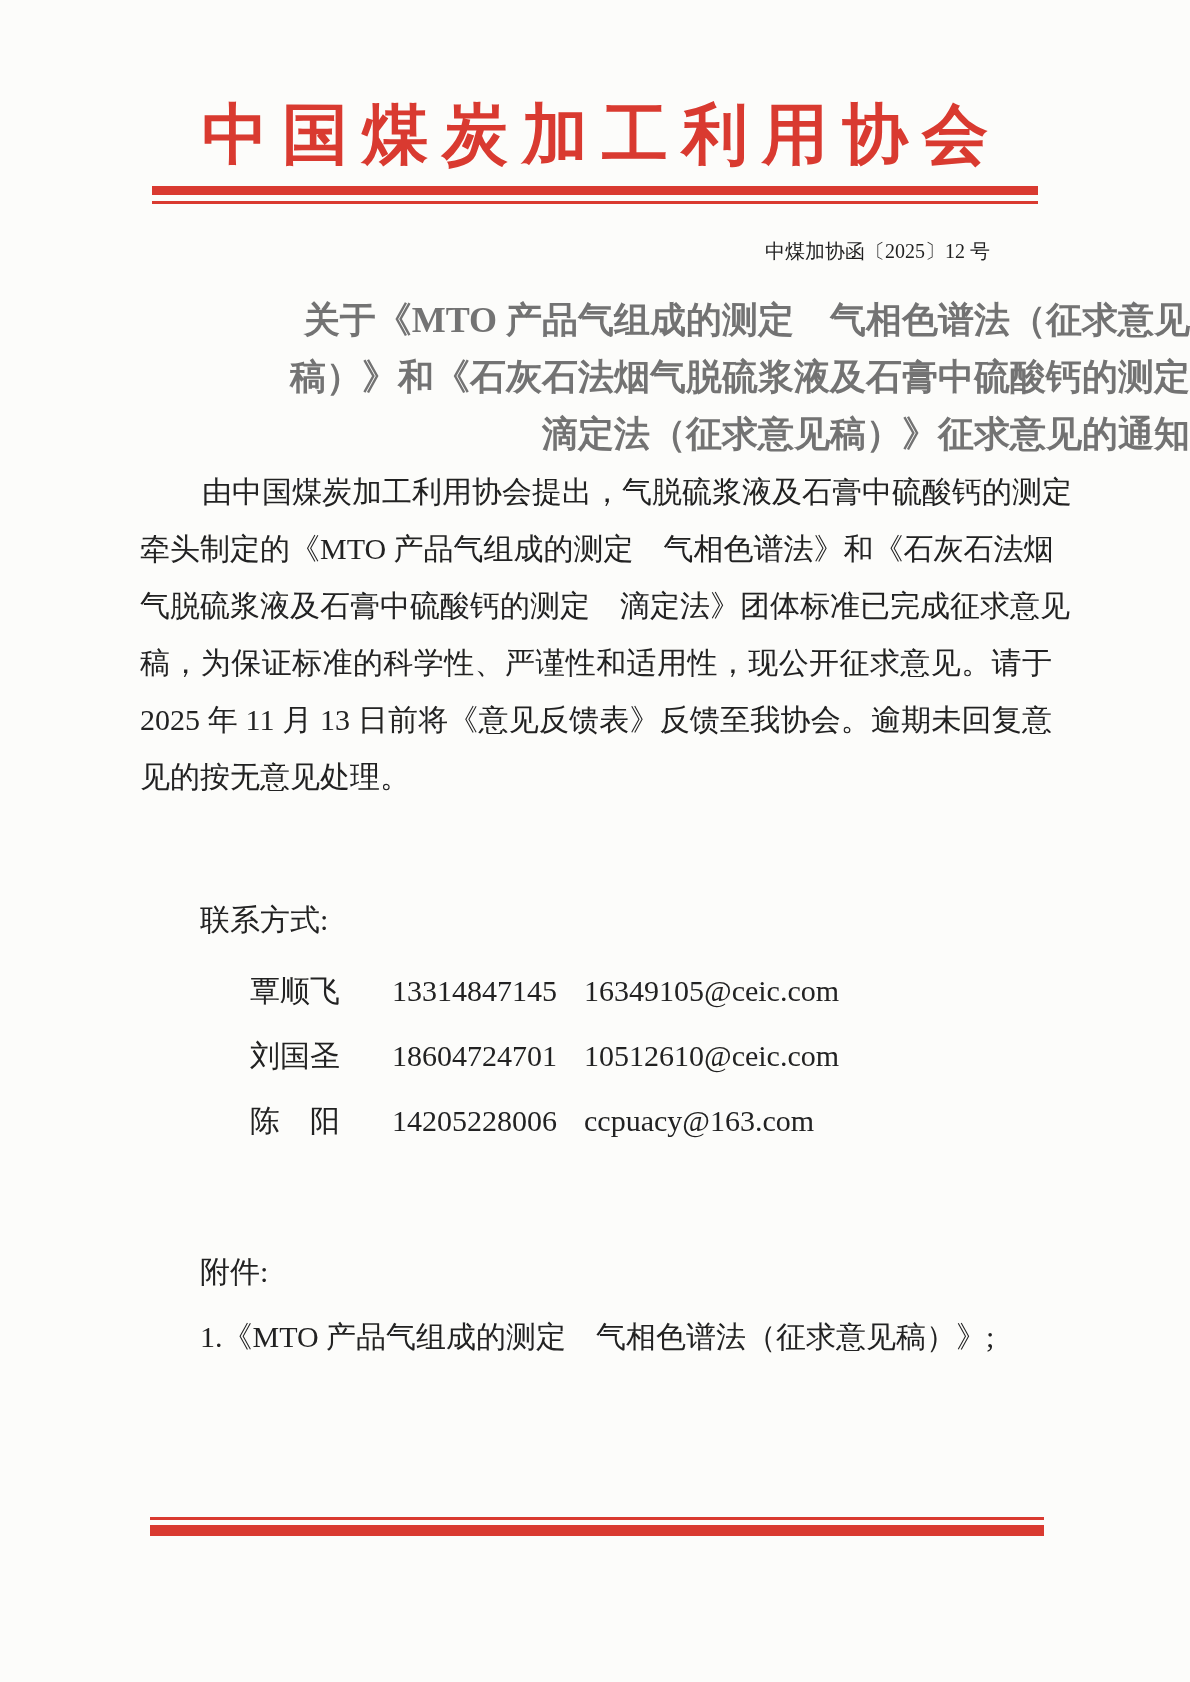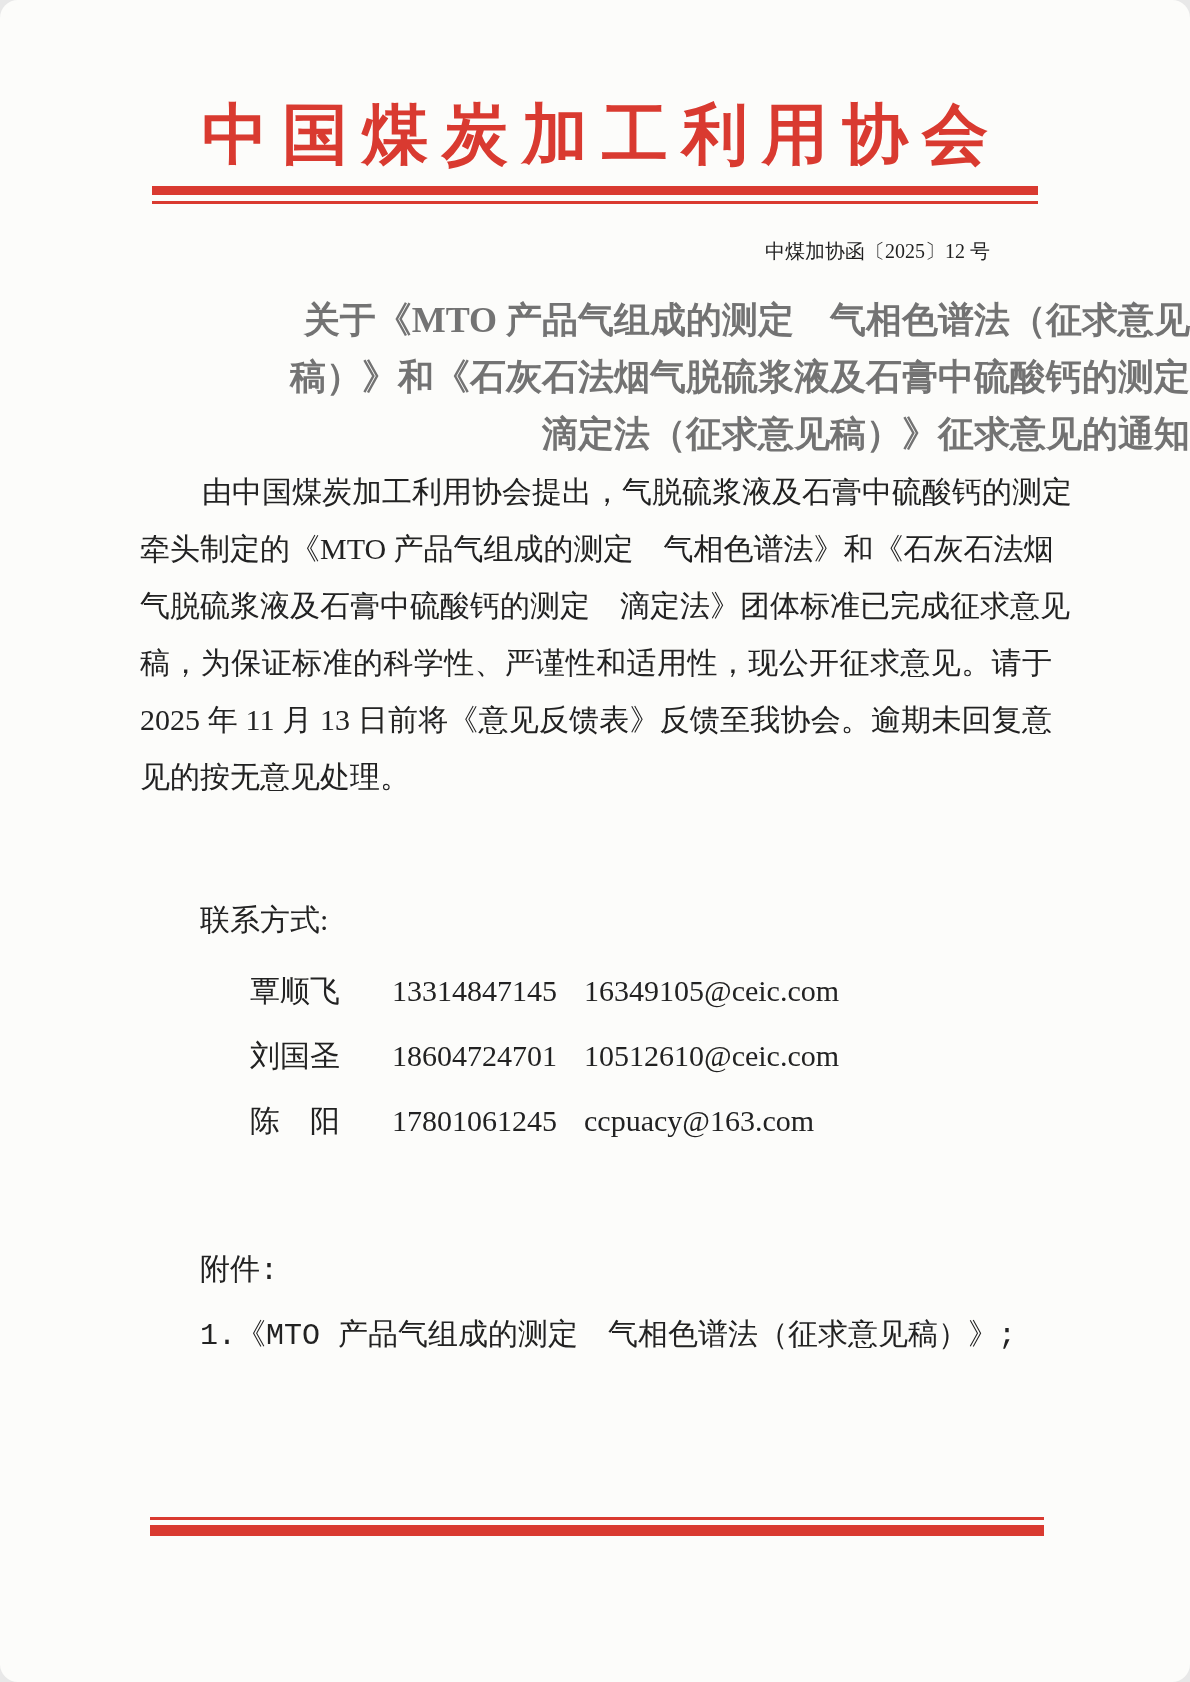--- a/index.html
+++ b/index.html
@@ -9,21 +9,20 @@
     font-family: "Liberation Serif", "DejaVu Serif", serif;
   }
   .page {
     position: relative;
     width: 1190px;
     height: 1682px;
     margin: 0 auto;
     background: #fcfcfa;
     color: #1f1f1f;
     overflow: hidden;
-    border-radius: 18px;
   }
   
   .org-name {
     padding-top: 102px;
     text-align: center;
     font-size: 66px;
     font-weight: bold;
     line-height: 1.0;
     letter-spacing: 14px;
     text-indent: 14px;
@@ -82,21 +81,21 @@
   .contact-row {
     display: flex;
     margin-left: 110px;
     line-height: 65px;
     white-space: nowrap;
   }
   .contact-name  { width: 142px; }
   .contact-phone { width: 192px; }
   .contact-email { }
   
-  .attachment { margin-top: 86px; line-height: 65px; font-family: Liberation Mono, monospace; }
+  .attachment { margin-top: 86px; line-height: 65px; }
   .attachment-label { padding-left: 60px; }
   .attachment-item  { padding-left: 60px; white-space: nowrap; }
   
   .rules-bottom {
     position: absolute;
     top: 1517px;
     left: 150px;
     right: 146px;
   }
   .rules-bottom .rule-thick { height: 11px; margin-top: 5px; }
@@ -141,21 +140,21 @@
         <span class="contact-phone">13314847145</span>
         <span class="contact-email">16349105@ceic.com</span>
       </div>
       <div class="contact-row">
         <span class="contact-name">刘国圣</span>
         <span class="contact-phone">18604724701</span>
         <span class="contact-email">10512610@ceic.com</span>
       </div>
       <div class="contact-row">
         <span class="contact-name">陈　阳</span>
-        <span class="contact-phone">17801061245</span>
+        <span class="contact-phone">14205228006</span>
         <span class="contact-email">ccpuacy@163.com</span>
       </div>
     </div>
 
     <div class="attachment">
       <div class="attachment-label">附件:</div>
       <div class="attachment-item">1.《MTO 产品气组成的测定　气相色谱法（征求意见稿）》;</div>
     </div>
 
   </div>

